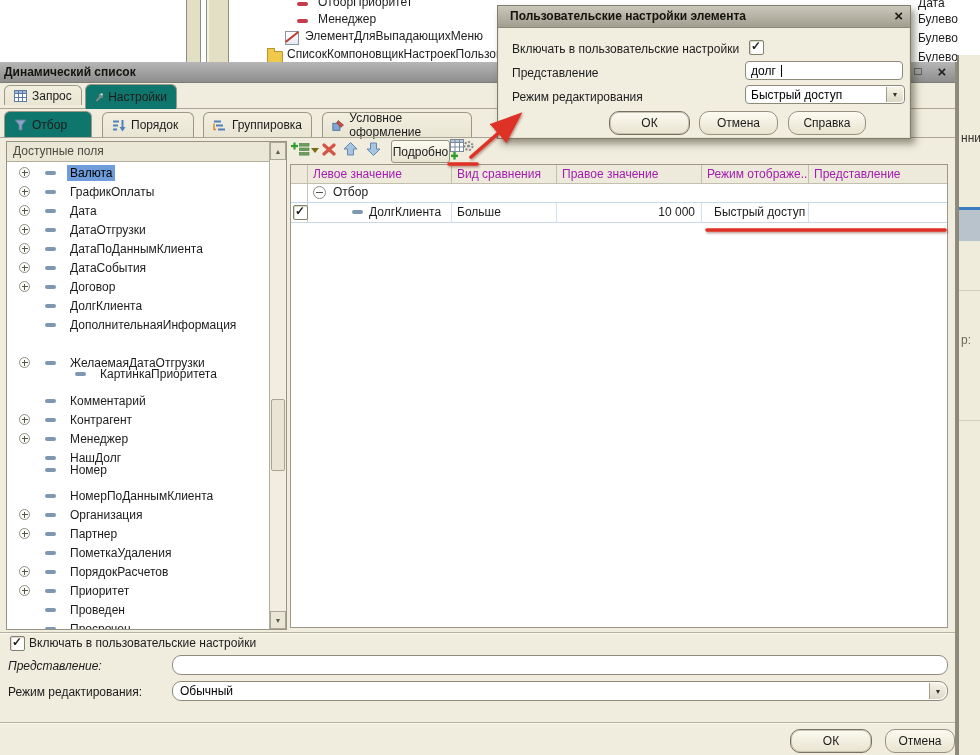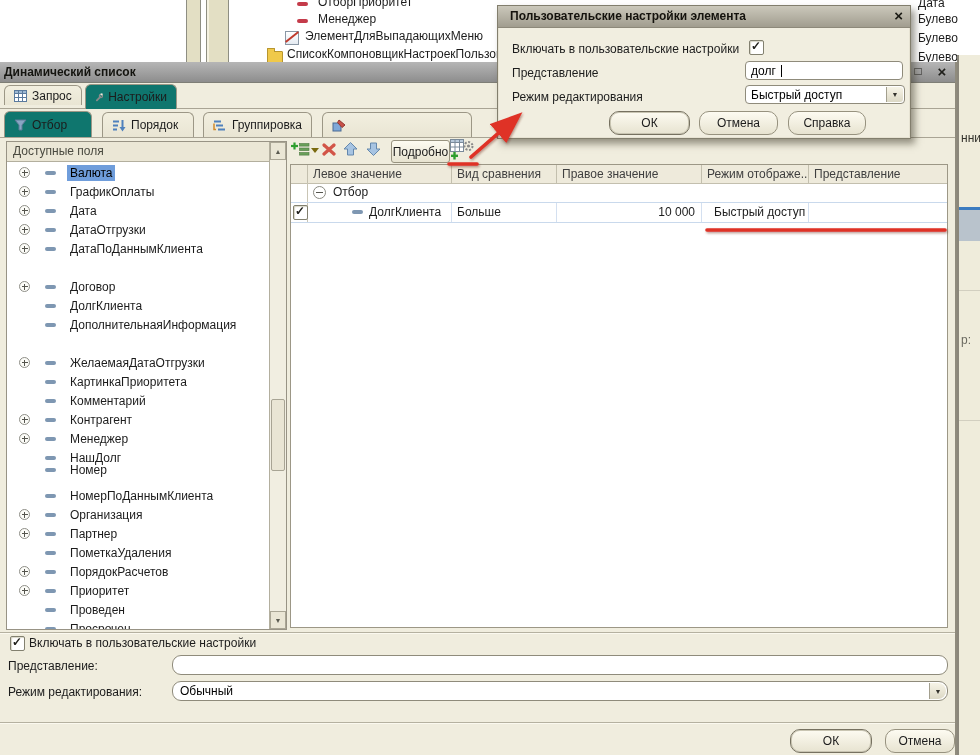--- a/index.html
+++ b/index.html
@@ -54,21 +54,21 @@
   .gcirc::before{content:"";position:absolute;left:2px;right:2px;top:4.5px;height:1px;background:#55554e;}
 
   
   .sb-btn{position:absolute;background:#eae6d5;border:1px solid #aaa695;display:flex;
       align-items:center;justify-content:center;font-size:7px;color:#5a5a50;box-sizing:border-box;}
 
   .groove{position:absolute;left:0;right:0;height:2px;
       background:linear-gradient(#b5b1a0 50%,#fbf9ef 50%);}
 
   .title-grad{background:linear-gradient(#b6b6b6,#8d8d8d);}
-  .hdrcell{position:absolute;top:0;height:18px;line-height:18px;padding-left:5px;color:#404040;
+  .hdrcell{position:absolute;top:0;height:18px;line-height:18px;padding-left:5px;color:#a21caf;
       overflow:hidden;white-space:nowrap;box-sizing:border-box;border-left:1px solid #c3bfae;}
 </style>
 </head>
 <body>
 
 <div id="screen">
 
   <div class="abs" style="left:186px;top:0;width:13px;height:62px;background:#e3dfc4;border-left:1px solid #8e8e82;border-right:1px solid #8e8e82;"></div>
   <div class="abs" style="left:206px;top:0;width:21px;height:62px;background:#e3dfc4;border-left:1px solid #8e8e82;border-right:1px solid #8e8e82;box-shadow:inset 2px 0 0 #f4f1e0;"></div>
   <div id="bg-tree" class="abs" style="left:0;top:0;width:560px;height:62px;">
@@ -149,20 +149,21 @@
         <line x1="5" y1="10.5" x2="12" y2="10.5" stroke="#4f81bd" stroke-width="2"></line>
         <path d="M1 4.5 V10.5 H3" fill="none" stroke="#d28a2a" stroke-width="1.5"></path>
       </svg>
       <span>Группировка</span>
     </div>
     <div class="tab" style="left:322px;top:50px;height:25px;width:150px;">
       <svg width="14" height="13" viewBox="0 0 14 13">
         <rect x="1" y="4" width="8" height="8" fill="#7fa8d8" stroke="#4a6a94"></rect>
         <polygon points="7,1 13,6 10,8.5 5.5,3.5" fill="#c85048" stroke="#943830"></polygon>
       </svg>
+      <span>Условное оформление</span>
     </div>
 
     <div class="abs" style="left:6px;top:79px;width:281px;height:489px;background:#fff;border:1px solid #989385;box-sizing:border-box;">
       <div class="abs" style="left:0;top:0;right:16px;height:19px;background:#ebe7d6;border-bottom:1px solid #b3af9e;">
         <span class="lbl" style="left:6px;top:2px;color:#4a4a40;">Доступные поля</span>
       </div>
 
       <div class="abs" style="right:0;top:0;bottom:0;width:16px;background:#f1eee1;border-left:1px solid #b3af9e;">
         <div class="sb-btn" style="left:0;right:0;top:0;height:18px;">▲</div>
         <div class="abs" style="left:1px;right:1px;top:257px;height:70px;background:#e9e5d4;border:1px solid #a8a494;border-radius:2px;"></div>
@@ -188,41 +189,46 @@
           <div class="tree-row" style="top: 58px;">
             <span class="expand"></span>
             <span class="dash"></span>
             <span class="lab">ДатаОтгрузки</span>
           </div>
           <div class="tree-row" style="top: 77px;">
             <span class="expand"></span>
             <span class="dash"></span>
             <span class="lab">ДатаПоДаннымКлиента</span>
           </div>
+          <div class="tree-row" style="top: 96px;">
+            <span class="expand"></span>
+            <span class="dash"></span>
+            <span class="lab">ДатаСобытия</span>
+          </div>
           <div class="tree-row" style="top: 115px;">
             <span class="expand"></span>
             <span class="dash"></span>
             <span class="lab">Договор</span>
           </div>
           <div class="tree-row" style="top: 134px;">
             <span class="expand hid"></span>
             <span class="dash"></span>
             <span class="lab">ДолгКлиента</span>
           </div>
           <div class="tree-row" style="top: 153px;">
             <span class="expand hid"></span>
             <span class="dash"></span>
             <span class="lab">ДополнительнаяИнформация</span>
           </div>
           <div class="tree-row" style="top: 191px;">
             <span class="expand"></span>
             <span class="dash"></span>
             <span class="lab">ЖелаемаяДатаОтгрузки</span>
           </div>
-          <div class="tree-row" style="top: 210px;">
+          <div class="tree-row" style="top: 202px; padding-left: 30px;">
             <span class="expand hid"></span>
             <span class="dash"></span>
             <span class="lab">КартинкаПриоритета</span>
           </div>
           <div class="tree-row" style="top: 229px;">
             <span class="expand hid"></span>
             <span class="dash"></span>
             <span class="lab">Комментарий</span>
           </div>
           <div class="tree-row" style="top: 248px;">
@@ -352,21 +358,21 @@
         <span class="lbl" style="left:266px;top:3px;width:138px;text-align:right;">10 000</span>
         <span class="lbl" style="left:423px;top:3px;">Быстрый доступ</span>
         <span class="lbl" style="left:523px;top:3px;"></span>
       </div>
     </div>
 
     <div class="groove" style="top:570px;"></div>
     <span class="cb checked" style="left:10px;top:574px;"></span>
     <span class="lbl" style="left:29px;top:574px;">Включать в пользовательские настройки</span>
 
-    <span class="lbl" style="left:8px;top:597px;">Представление:</span>
+    <span class="lbl" style="left:8px;top:597px;font-style:italic;">Представление:</span>
     <div class="inp" style="left:172px;top:593px;width:776px;height:20px;box-sizing:border-box;">
       <span></span>
     </div>
 
     <span class="lbl" style="left:8px;top:623px;">Режим редактирования:</span>
     <div class="inp" style="left:172px;top:619px;width:776px;height:20px;box-sizing:border-box;">
       <span>Обычный</span>
       <span class="combo-btn">▼</span>
     </div>
 

